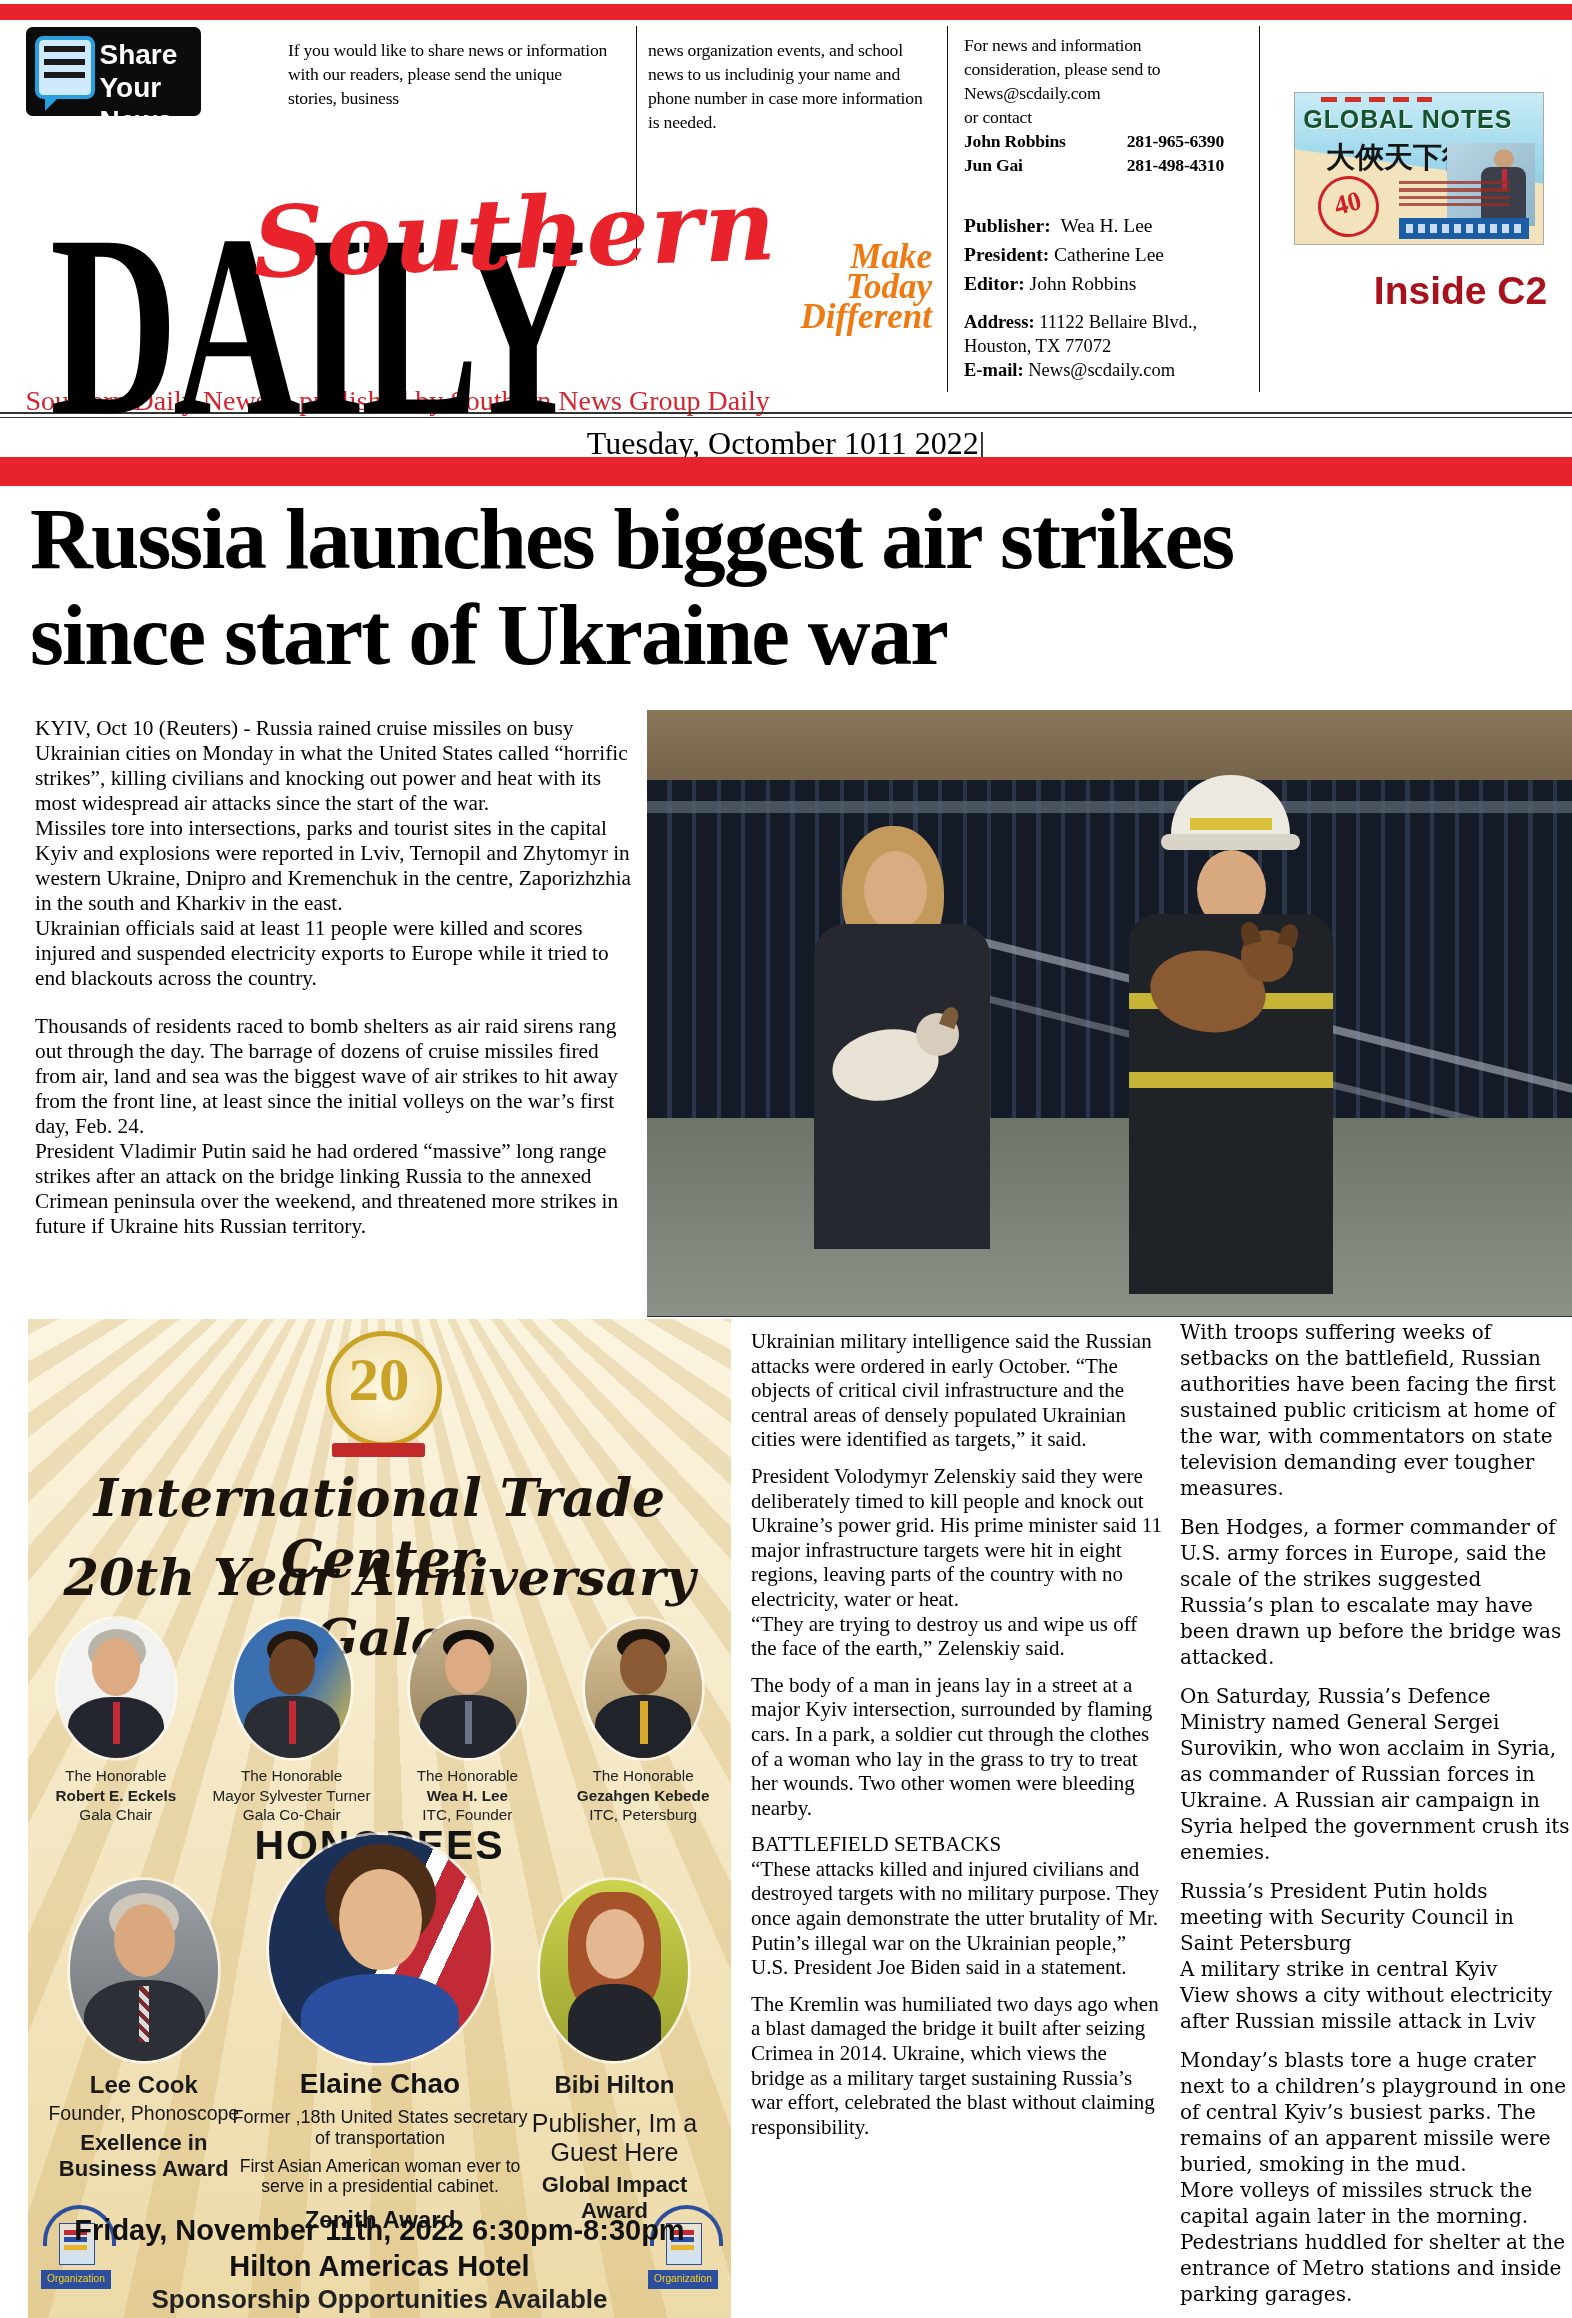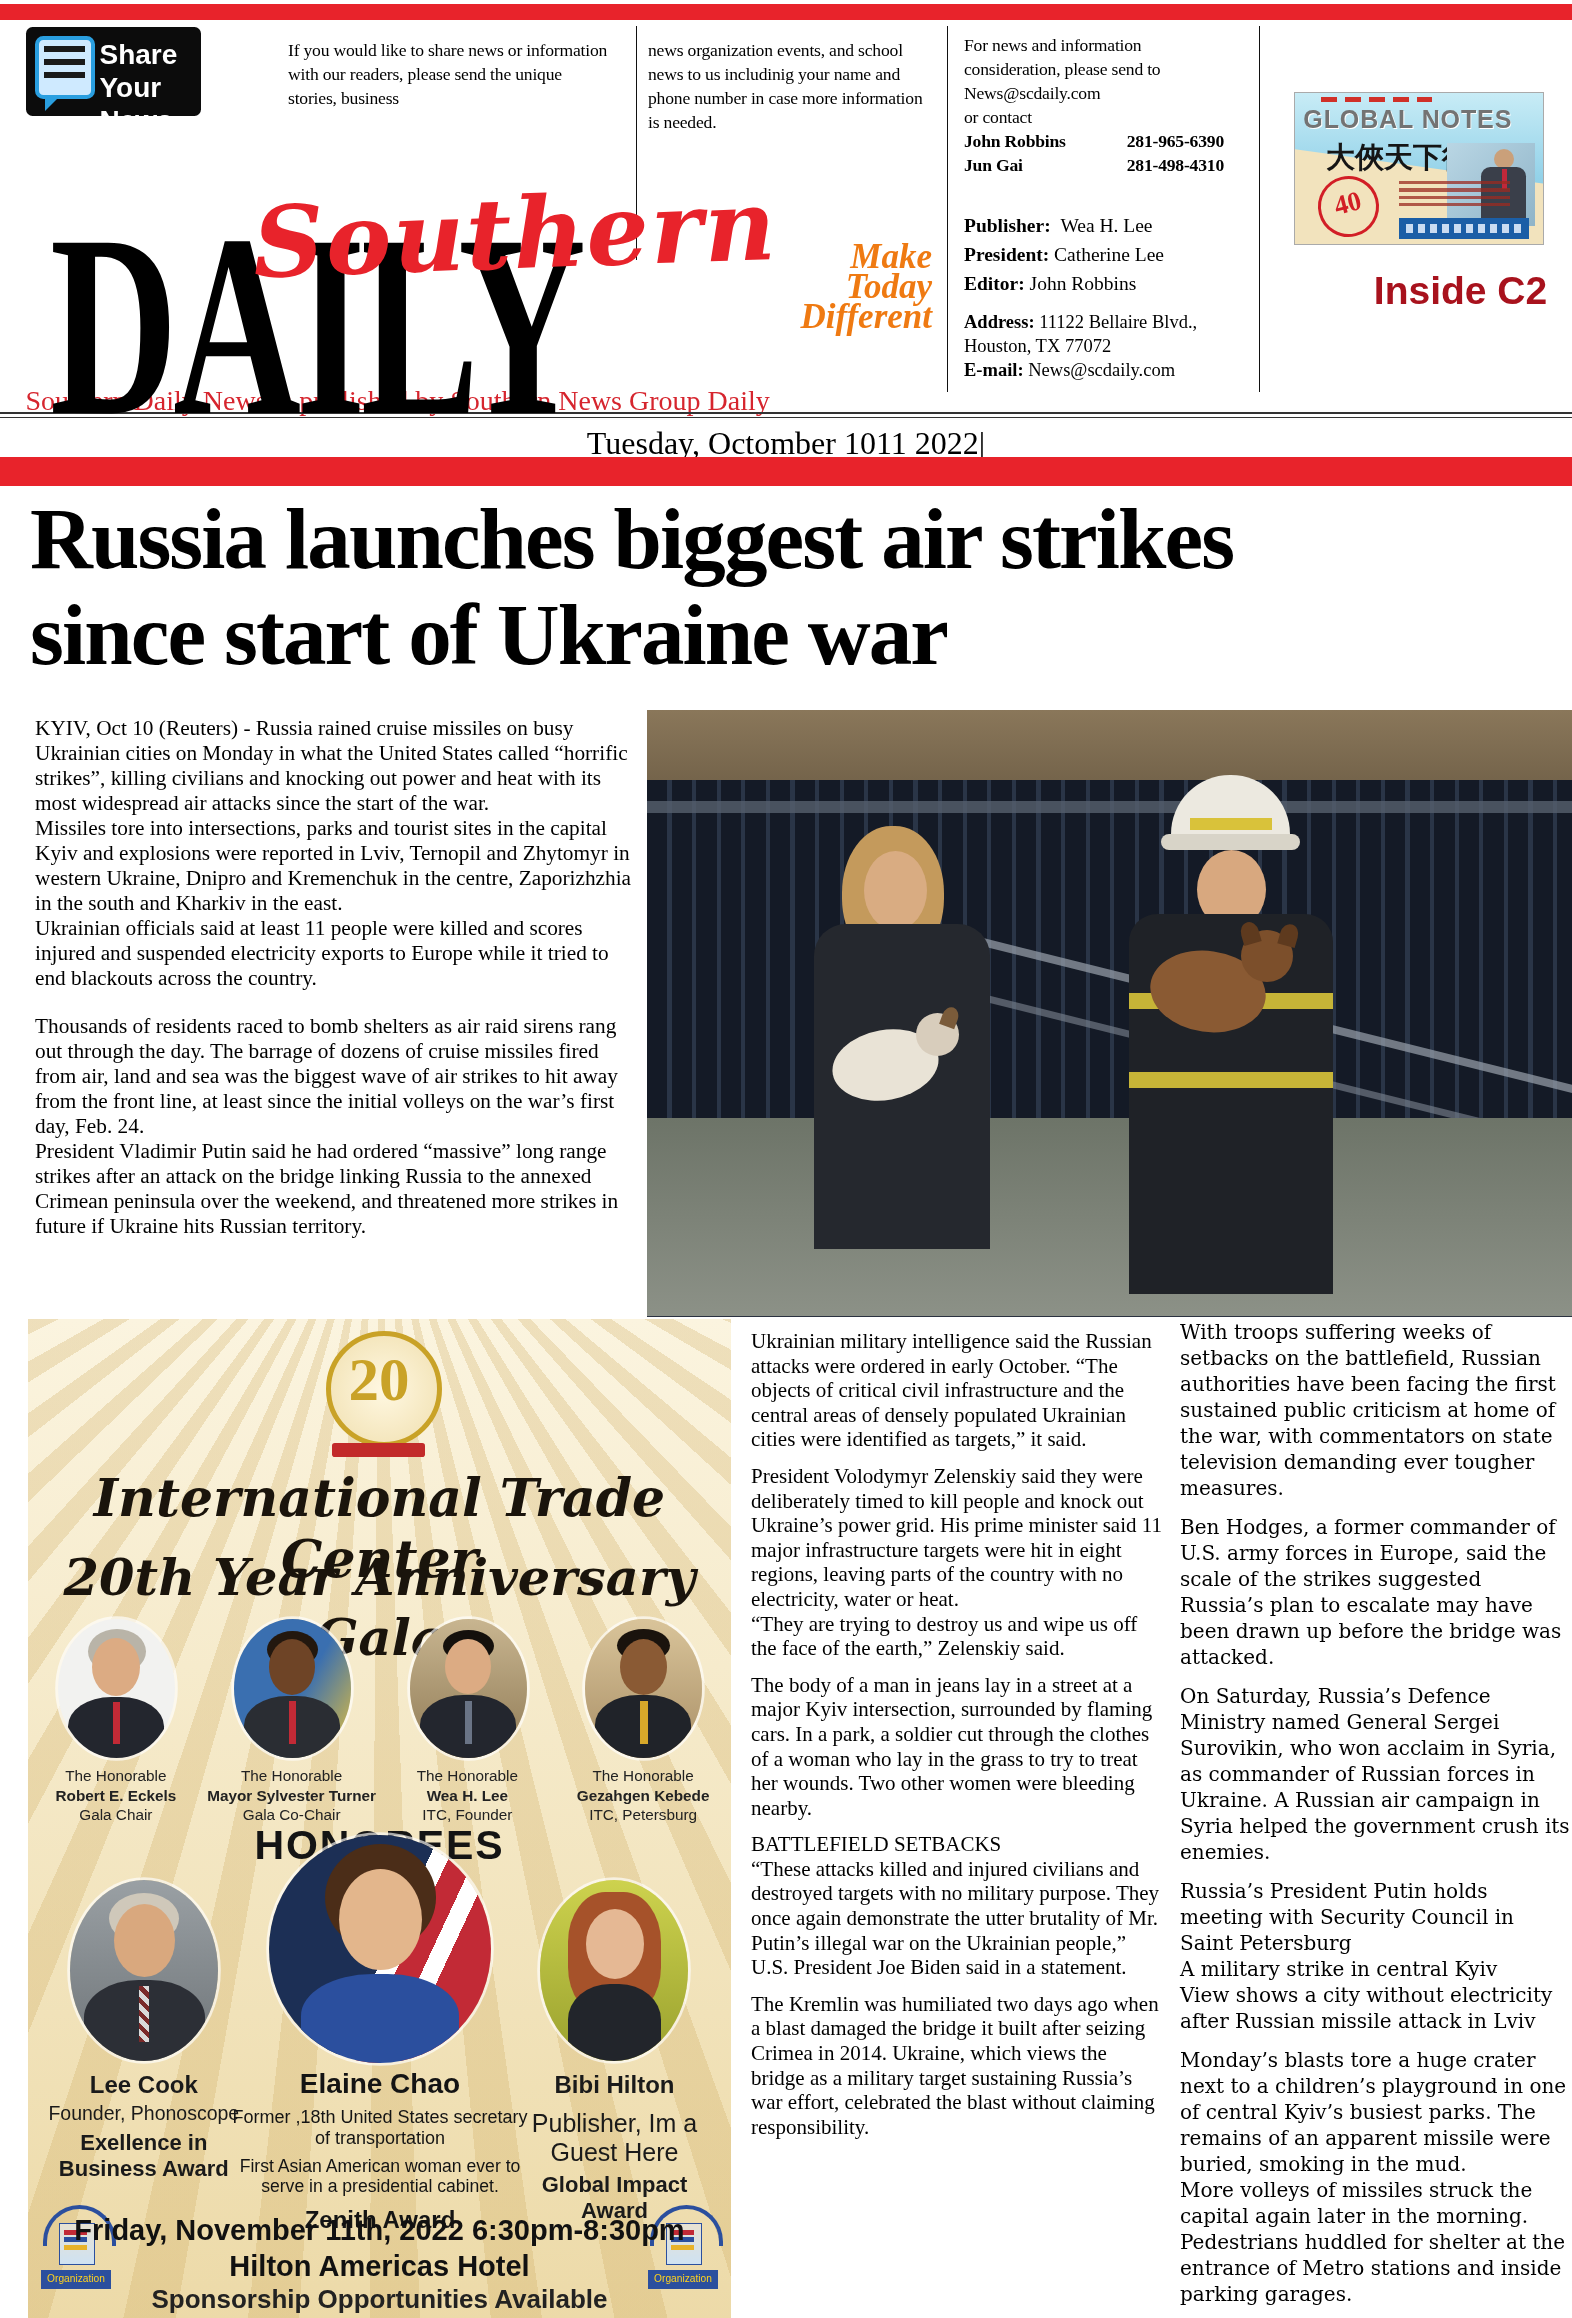--- a/index.html
+++ b/index.html
@@ -66,21 +66,21 @@
 <div class="abs" style="left:964px;top:310px;width:283px;font-size:18.5px;line-height:24px;">
   <div><b>Address:</b>&nbsp;<span>11122 Bellaire Blvd., Houston, TX 77072</span></div>
   <div><b>E-mail:</b>&nbsp;<span>News@scdaily.com</span></div>
 </div>
 
 <div class="vline" style="left:1259px;top:25.5px;height:366px;"></div>
 
 <div class="abs" style="left:1294px;top:92px;width:248px;height:151px;border:0.5px solid #aaa;background:#f2e3bd;overflow:hidden;">
   <div style="position:absolute;left:0;top:0;width:100%;height:60%;background:linear-gradient(180deg,#c8ecf6,#8fd0e8);clip-path:polygon(0 0,100% 0,100% 100%,0 62%);"></div>
   <div style="position:absolute;left:25.5px;top:3.7px;width:111px;height:5.6px;background:repeating-linear-gradient(90deg,#d03028 0 16px,transparent 16px 24px);"></div>
-  <div class="sans" style="position:absolute;left:8.3px;top:12px;font-weight:bold;font-size:25px;letter-spacing:0.9px;color:#737373;text-shadow:0.9px 0.9px 0 #fff;">GLOBAL NOTES</div>
+  <div class="sans" style="position:absolute;left:8.3px;top:12px;font-weight:bold;font-size:25px;letter-spacing:0.9px;color:#14532d;text-shadow:0.9px 0.9px 0 #fff;">GLOBAL NOTES</div>
   <div style="position:absolute;left:31px;top:45px;font-weight:bold;font-size:29px;color:#151515;">大俠天下行</div>
   <div style="position:absolute;left:23px;top:83px;width:55px;height:55px;border:3.2px solid #d21e26;border-radius:50%;transform:rotate(-14deg);color:#d21e26;font-weight:bold;font-size:27px;line-height:49px;text-align:center;">
     <span>40</span>
   </div>
   <div style="position:absolute;right:8.3px;top:50px;width:88px;height:83px;background:linear-gradient(135deg,#b9d6e4,#8fb4c8);">
     <div style="position:absolute;right:20.4px;top:5.6px;width:20.4px;height:20.4px;border-radius:50%;background:#caa07a;"></div>
     <div style="position:absolute;right:8.3px;top:24px;width:45px;height:58px;border-radius:9.3px 9.3px 0 0;background:#3a3f4a;"></div>
     <div style="position:absolute;right:28px;top:26px;width:4.6px;height:20.4px;background:#c2283a;"></div>
   </div>
   <div style="position:absolute;left:104px;top:88px;width:111px;height:30px;background:repeating-linear-gradient(#9b2a20 0 3.2px,transparent 3.2px 7.4px);opacity:.75;"></div>
@@ -177,21 +177,21 @@
     </div>
     <div style="width:25%;position:relative;">
       <div class="oval" style="left:30px;top:0;width:117px;height:139px;background:linear-gradient(120deg,#3a6fb0 55%,#e8c23a);">
         <div class="p-hair" style="left:33px;top:12px;width:51px;height:37px;background:#23180f;"></div>
         <div class="p-face" style="left:35px;top:20.4px;width:46px;height:56px;background:#6e4426;"></div>
         <div class="p-body" style="left:10.2px;top:77px;width:96px;height:65px;background:#2a2d33;"></div>
         <div style="position:absolute;left:55px;top:82px;width:7.4px;height:43px;background:#c22a36;"></div>
       </div>
       <div class="sans ctr" style="position:absolute;left:0;top:147px;width:100%;font-size:15.3px;line-height:19.5px;color:#222;">
         <div>The Honorable</div>
-        <div style="font-weight:bold;">Mayor Sylvester Turner</div>
+        <div style="font-weight:normal;">Mayor Sylvester Turner</div>
         <div>Gala Co-Chair</div>
       </div>
     </div>
     <div style="width:25%;position:relative;">
       <div class="oval" style="left:30px;top:0;width:117px;height:139px;background:linear-gradient(#c8b590,#8f7a55);">
         <div class="p-hair" style="left:33px;top:11px;width:51px;height:32px;background:#14100c;"></div>
         <div class="p-face" style="left:35px;top:19.5px;width:46px;height:55px;background:#dcab83;"></div>
         <div class="p-body" style="left:10.2px;top:76px;width:96px;height:66px;background:#23262e;"></div>
         <div style="position:absolute;left:55px;top:82px;width:7.4px;height:43px;background:#6a7486;"></div>
       </div>

